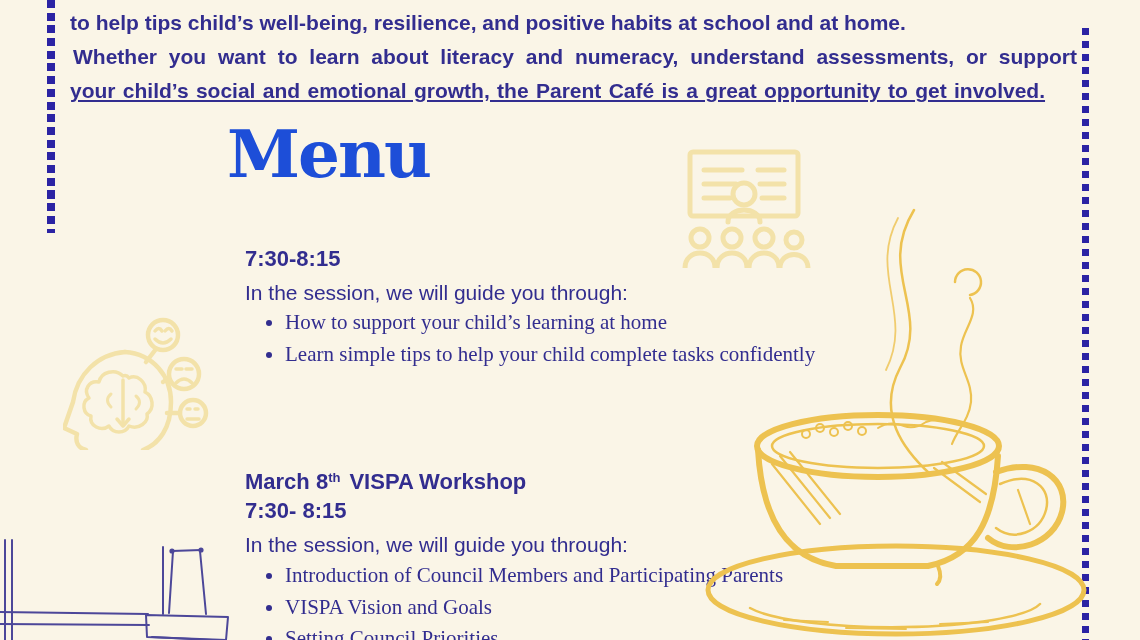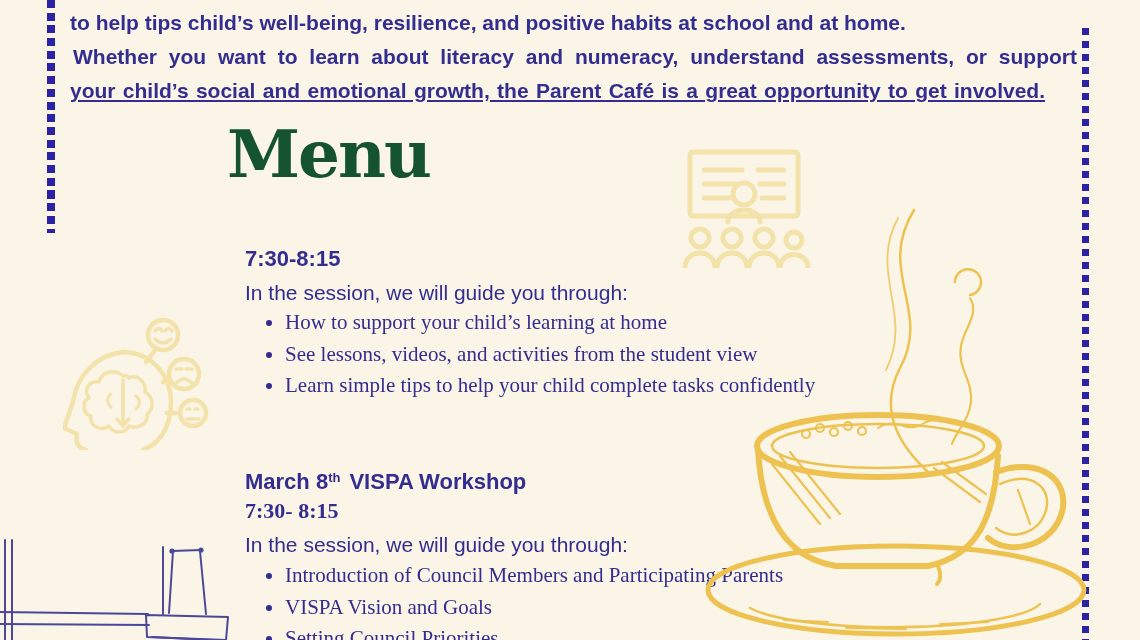--- a/index.html
+++ b/index.html
@@ -20,21 +20,21 @@
     background:repeating-linear-gradient(to bottom,#2B23A4 0px,#2B23A4 7px,transparent 7px,transparent 13px);
   }
   
   .intro{position:absolute;left:70px;top:6px;width:1010px;font-weight:bold;font-size:21px;line-height:34px;white-space:nowrap;}
   .intro .l2{word-spacing:6px;text-align:center;}
   .intro .l3{word-spacing:1.5px;text-decoration:underline;}
   
   .menu-title{
     position:absolute;left:227px;top:112px;
     font-family:"DejaVu Serif",serif;font-weight:bold;
-    font-size:66px;line-height:84px;letter-spacing:-2px;color:#14532d;
+    font-size:66px;line-height:84px;letter-spacing:-2px;color:#1d4ed8;
   }
   
   .sec{position:absolute;left:245px;}
   .sec-head{font-weight:bold;font-size:22px;line-height:28px;white-space:nowrap;}
   .sec-head sup{font-size:13px;vertical-align:7px;}
   .sec-head .wtitle{margin-left:9px;}
   .sec-time{font-weight:bold;font-size:22px;line-height:28px;text-align:center;}
   .sec-lead{font-size:21px;line-height:27px;white-space:nowrap;}
   ul.blist{list-style:none;margin:0;padding:0;position:absolute;left:264px;font-family:Liberation Serif, serif;}
   ul.blist li{
@@ -78,28 +78,27 @@
     <circle cx="112" cy="94" r="8"></circle>
       <path d="M 98,122 C 98,104 126,104 126,122"></path>
   </svg>
 
   <div class="menu-title">Menu</div>
 
   <div class="sec sec-time" style="top:245px;">7:30-8:15</div>
   <div class="sec sec-lead" style="top:279px;">In the session, we will guide you through:</div>
   <ul class="blist" style="top:307px;">
     <li>How to support your child’s learning at home</li>
-    <li>See lessons, videos, and activities from the student view</li>
     <li>Learn simple tips to help your child complete tasks confidently</li>
   </ul>
 
   <div class="sec sec-head" style="top:464px;">
     <span>March 8</span><sup>th</sup><span class="wtitle">VISPA Workshop</span>
   </div>
-  <div class="sec sec-time" style="top:497px;font-family:Liberation Serif, serif;">7:30- 8:15</div>
+  <div class="sec sec-time" style="top:497px;">7:30- 8:15</div>
   <div class="sec sec-lead" style="top:531px;">In the session, we will guide you through:</div>
   <ul class="blist" style="top:560px;">
     <li>Introduction of Council Members and Participating Parents</li>
     <li>VISPA Vision and Goals</li>
     <li>Setting Council Priorities</li>
   </ul>
 
   <svg class="deco" style="left:63px;top:310px;" width="168" height="140" viewBox="0 0 168 140" fill="none" stroke="#F3E2A9" stroke-width="4.5" stroke-linecap="round" stroke-linejoin="round">
 
     <path d="M 62,42 C 35,44 14,64 10,92 L 1,118 L 14,124 C 12,132 15,138 23,140"></path>

